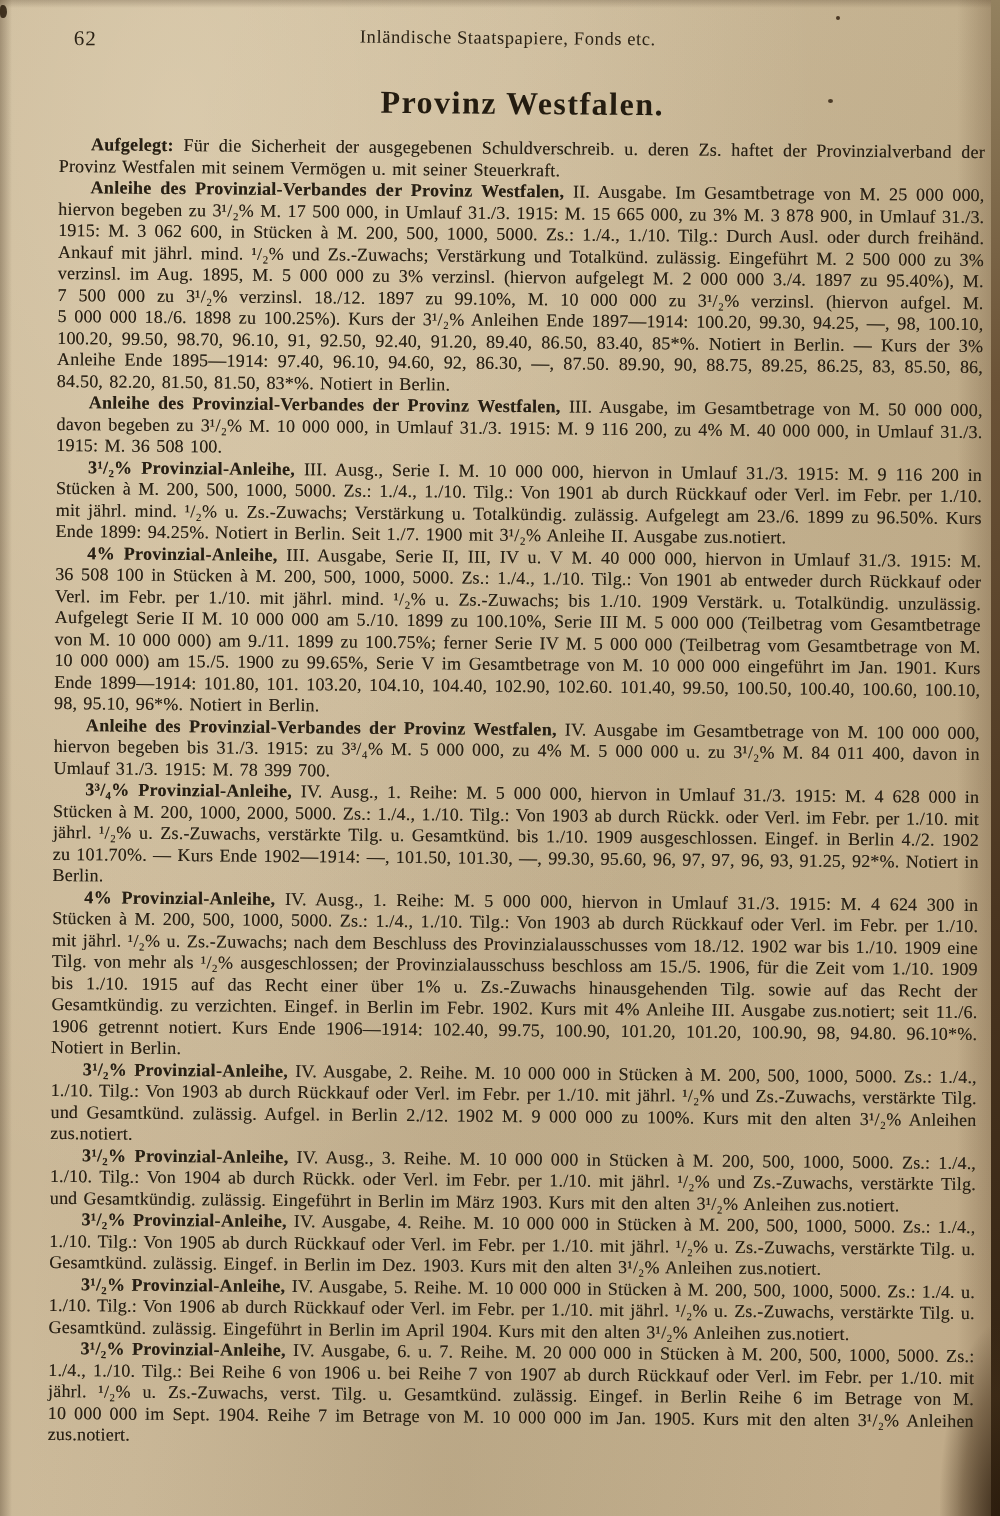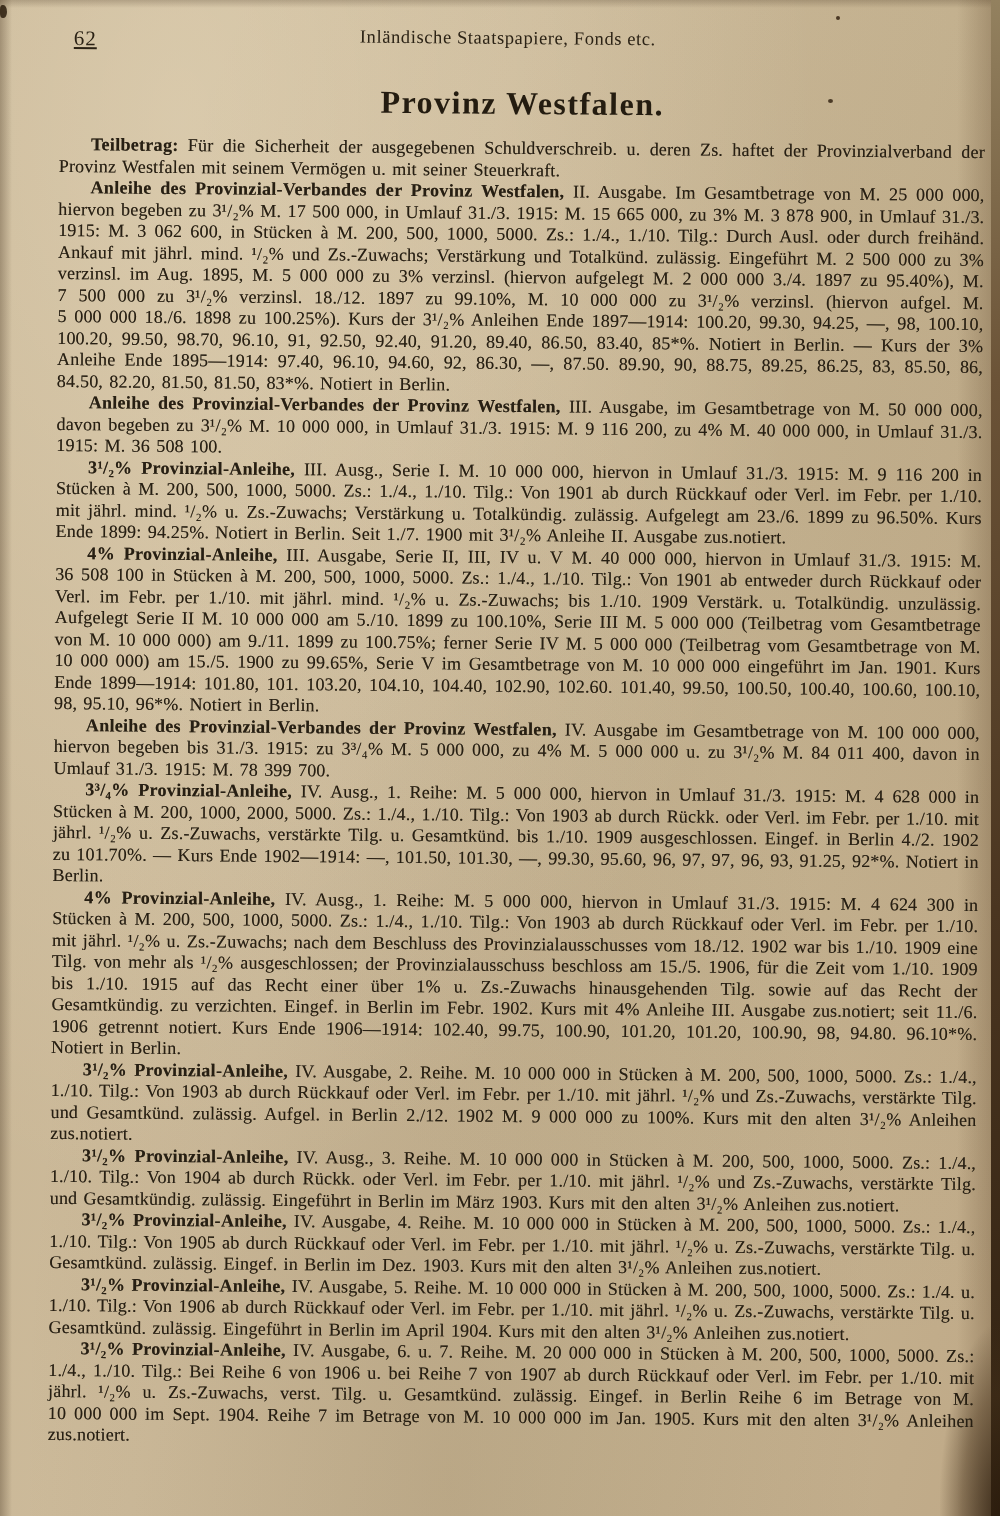--- a/index.html
+++ b/index.html
@@ -45,21 +45,21 @@
   .speck-c { position: absolute; left: 828px; top: 99px; width: 5px; height: 4px; background: #4a3a26; border-radius: 50%; }
 
   .content {
     position: absolute; left: 60px; top: 24px; width: 926px;
     transform: rotate(0.5deg);
     transform-origin: 0 0;
   }
   .head-row { position: relative; height: 30px; }
   .page-num {
     position: absolute; left: 14px; top: 2px;
-    font-size: 21px; letter-spacing: 1px; color: #2b2215; text-decoration: underline;
+    font-size: 21px; letter-spacing: 1px; color: #2b2215;
   }
   .running-head {
     display: block; text-align: center;
     padding-right: 30px;
     font-size: 18.5px; letter-spacing: 0.6px; color: #2b2215;
   }
   .doc-title {
     margin: 27px 0 16px 0;
     text-align: center;
     font-size: 32px; font-weight: bold; letter-spacing: 1.5px;
@@ -92,21 +92,21 @@
 
   <div class="content">
     <div class="head-row">
       <span class="page-num">62</span>
       <span class="running-head">Inländische Staatspapiere, Fonds etc.</span>
     </div>
 
     <h1 class="doc-title">Provinz Westfalen.</h1>
 
     <section class="body-text">
-      <p><b class="lead">Teilbetrag:</b> <span>Für die Sicherheit der ausgegebenen Schuldverschreib. u. deren Zs. haftet der Provinzialverband der Provinz Westfalen mit seinem Vermögen u. mit seiner Steuerkraft.</span></p>
+      <p><b class="lead">Aufgelegt:</b> <span>Für die Sicherheit der ausgegebenen Schuldverschreib. u. deren Zs. haftet der Provinzialverband der Provinz Westfalen mit seinem Vermögen u. mit seiner Steuerkraft.</span></p>
       <p><b class="lead">Anleihe des Provinzial-Verbandes der Provinz Westfalen,</b> <span>II. Ausgabe. Im Gesamtbetrage von M. 25&nbsp;000&nbsp;000, hiervon begeben zu 3¹/₂% M. 17&nbsp;500&nbsp;000, in Umlauf 31./3. 1915: M. 15&nbsp;665&nbsp;000, zu 3% M. 3&nbsp;878&nbsp;900, in Umlauf 31./3. 1915: M. 3&nbsp;062&nbsp;600, in Stücken à M. 200, 500, 1000, 5000. Zs.: 1./4., 1./10. Tilg.: Durch Ausl. oder durch freihänd. Ankauf mit jährl. mind. ¹/₂% und Zs.-Zuwachs; Verstärkung und Totalkünd. zulässig. Eingeführt M. 2&nbsp;500&nbsp;000 zu 3% verzinsl. im Aug. 1895, M. 5&nbsp;000&nbsp;000 zu 3% verzinsl. (hiervon aufgelegt M. 2&nbsp;000&nbsp;000&nbsp;3./4. 1897 zu 95.40%), M. 7&nbsp;500&nbsp;000 zu 3¹/₂% verzinsl. 18./12. 1897 zu 99.10%, M. 10&nbsp;000&nbsp;000 zu 3¹/₂% verzinsl. (hiervon aufgel. M. 5&nbsp;000&nbsp;000&nbsp;18./6. 1898 zu 100.25%). Kurs der 3¹/₂% Anleihen Ende 1897—1914: 100.20, 99.30, 94.25, —, 98, 100.10, 100.20, 99.50, 98.70, 96.10, 91, 92.50, 92.40, 91.20, 89.40, 86.50, 83.40, 85*%. Notiert in Berlin. — Kurs der 3% Anleihe Ende 1895—1914: 97.40, 96.10, 94.60, 92, 86.30, —, 87.50. 89.90, 90, 88.75, 89.25, 86.25, 83, 85.50, 86, 84.50, 82.20, 81.50, 81.50, 83*%. Notiert in Berlin.</span></p>
       <p><b class="lead">Anleihe des Provinzial-Verbandes der Provinz Westfalen,</b> <span>III. Ausgabe, im Gesamtbetrage von M. 50&nbsp;000&nbsp;000, davon begeben zu 3¹/₂% M. 10&nbsp;000&nbsp;000, in Umlauf 31./3. 1915: M. 9&nbsp;116&nbsp;200, zu 4% M. 40&nbsp;000&nbsp;000, in Umlauf 31./3. 1915: M. 36&nbsp;508&nbsp;100.</span></p>
       <p><b class="lead">3¹/₂% Provinzial-Anleihe,</b> <span>III. Ausg., Serie I. M. 10&nbsp;000&nbsp;000, hiervon in Umlauf 31./3. 1915: M. 9&nbsp;116&nbsp;200 in Stücken à M. 200, 500, 1000, 5000. Zs.: 1./4., 1./10. Tilg.: Von 1901 ab durch Rückkauf oder Verl. im Febr. per 1./10. mit jährl. mind. ¹/₂% u. Zs.-Zuwachs; Verstärkung u. Totalkündig. zulässig. Aufgelegt am 23./6. 1899 zu 96.50%. Kurs Ende 1899: 94.25%. Notiert in Berlin. Seit 1./7. 1900 mit 3¹/₂% Anleihe II. Ausgabe zus.notiert.</span></p>
       <p><b class="lead">4% Provinzial-Anleihe,</b> <span>III. Ausgabe, Serie II, III, IV u. V M. 40&nbsp;000&nbsp;000, hiervon in Umlauf 31./3. 1915: M. 36&nbsp;508&nbsp;100 in Stücken à M. 200, 500, 1000, 5000. Zs.: 1./4., 1./10. Tilg.: Von 1901 ab entweder durch Rückkauf oder Verl. im Febr. per 1./10. mit jährl. mind. ¹/₂% u. Zs.-Zuwachs; bis 1./10. 1909 Verstärk. u. Totalkündig. unzulässig. Aufgelegt Serie II M. 10&nbsp;000&nbsp;000 am 5./10. 1899 zu 100.10%, Serie III M. 5&nbsp;000&nbsp;000 (Teilbetrag vom Gesamtbetrage von M. 10&nbsp;000&nbsp;000) am 9./11. 1899 zu 100.75%; ferner Serie IV M. 5&nbsp;000&nbsp;000 (Teilbetrag vom Gesamtbetrage von M. 10&nbsp;000&nbsp;000) am 15./5. 1900 zu 99.65%, Serie V im Gesamtbetrage von M. 10&nbsp;000&nbsp;000 eingeführt im Jan. 1901. Kurs Ende 1899—1914: 101.80, 101. 103.20, 104.10, 104.40, 102.90, 102.60. 101.40, 99.50, 100.50, 100.40, 100.60, 100.10, 98, 95.10, 96*%. Notiert in Berlin.</span></p>
       <p><b class="lead">Anleihe des Provinzial-Verbandes der Provinz Westfalen,</b> <span>IV. Ausgabe im Gesamtbetrage von M. 100&nbsp;000&nbsp;000, hiervon begeben bis 31./3. 1915: zu 3³/₄% M. 5&nbsp;000&nbsp;000, zu 4% M. 5&nbsp;000&nbsp;000 u. zu 3¹/₂% M. 84&nbsp;011&nbsp;400, davon in Umlauf 31./3. 1915: M. 78&nbsp;399&nbsp;700.</span></p>
       <p><b class="lead">3³/₄% Provinzial-Anleihe,</b> <span>IV. Ausg., 1. Reihe: M. 5&nbsp;000&nbsp;000, hiervon in Umlauf 31./3. 1915: M. 4&nbsp;628&nbsp;000 in Stücken à M. 200, 1000, 2000, 5000. Zs.: 1./4., 1./10. Tilg.: Von 1903 ab durch Rückk. oder Verl. im Febr. per 1./10. mit jährl. ¹/₂% u. Zs.-Zuwachs, verstärkte Tilg. u. Gesamtkünd. bis 1./10. 1909 ausgeschlossen. Eingef. in Berlin 4./2. 1902 zu 101.70%. — Kurs Ende 1902—1914: —, 101.50, 101.30, —, 99.30, 95.60, 96, 97, 97, 96, 93, 91.25, 92*%. Notiert in Berlin.</span></p>
       <p><b class="lead">4% Provinzial-Anleihe,</b> <span>IV. Ausg., 1. Reihe: M. 5&nbsp;000&nbsp;000, hiervon in Umlauf 31./3. 1915: M. 4&nbsp;624&nbsp;300 in Stücken à M. 200, 500, 1000, 5000. Zs.: 1./4., 1./10. Tilg.: Von 1903 ab durch Rückkauf oder Verl. im Febr. per 1./10. mit jährl. ¹/₂% u. Zs.-Zuwachs; nach dem Beschluss des Provinzialausschusses vom 18./12. 1902 war bis 1./10. 1909 eine Tilg. von mehr als ¹/₂% ausgeschlossen; der Provinzialausschuss beschloss am 15./5. 1906, für die Zeit vom 1./10. 1909 bis 1./10. 1915 auf das Recht einer über 1% u. Zs.-Zuwachs hinausgehenden Tilg. sowie auf das Recht der Gesamtkündig. zu verzichten. Eingef. in Berlin im Febr. 1902. Kurs mit 4% Anleihe III. Ausgabe zus.notiert; seit 11./6. 1906 getrennt notiert. Kurs Ende 1906—1914: 102.40, 99.75, 100.90, 101.20, 101.20, 100.90, 98, 94.80. 96.10*%. Notiert in Berlin.</span></p>
       <p><b class="lead">3¹/₂% Provinzial-Anleihe,</b> <span>IV. Ausgabe, 2. Reihe. M. 10&nbsp;000&nbsp;000 in Stücken à M. 200, 500, 1000, 5000. Zs.: 1./4., 1./10. Tilg.: Von 1903 ab durch Rückkauf oder Verl. im Febr. per 1./10. mit jährl. ¹/₂% und Zs.-Zuwachs, verstärkte Tilg. und Gesamtkünd. zulässig. Aufgel. in Berlin 2./12. 1902 M. 9&nbsp;000&nbsp;000 zu 100%. Kurs mit den alten 3¹/₂% Anleihen zus.notiert.</span></p>
       <p><b class="lead">3¹/₂% Provinzial-Anleihe,</b> <span>IV. Ausg., 3. Reihe. M. 10&nbsp;000&nbsp;000 in Stücken à M. 200, 500, 1000, 5000. Zs.: 1./4., 1./10. Tilg.: Von 1904 ab durch Rückk. oder Verl. im Febr. per 1./10. mit jährl. ¹/₂% und Zs.-Zuwachs, verstärkte Tilg. und Gesamtkündig. zulässig. Eingeführt in Berlin im März 1903. Kurs mit den alten 3¹/₂% Anleihen zus.notiert.</span></p>
       <p><b class="lead">3¹/₂% Provinzial-Anleihe,</b> <span>IV. Ausgabe, 4. Reihe. M. 10&nbsp;000&nbsp;000 in Stücken à M. 200, 500, 1000, 5000. Zs.: 1./4., 1./10. Tilg.: Von 1905 ab durch Rückkauf oder Verl. im Febr. per 1./10. mit jährl. ¹/₂% u. Zs.-Zuwachs, verstärkte Tilg. u. Gesamtkünd. zulässig. Eingef. in Berlin im Dez. 1903. Kurs mit den alten 3¹/₂% Anleihen zus.notiert.</span></p>

